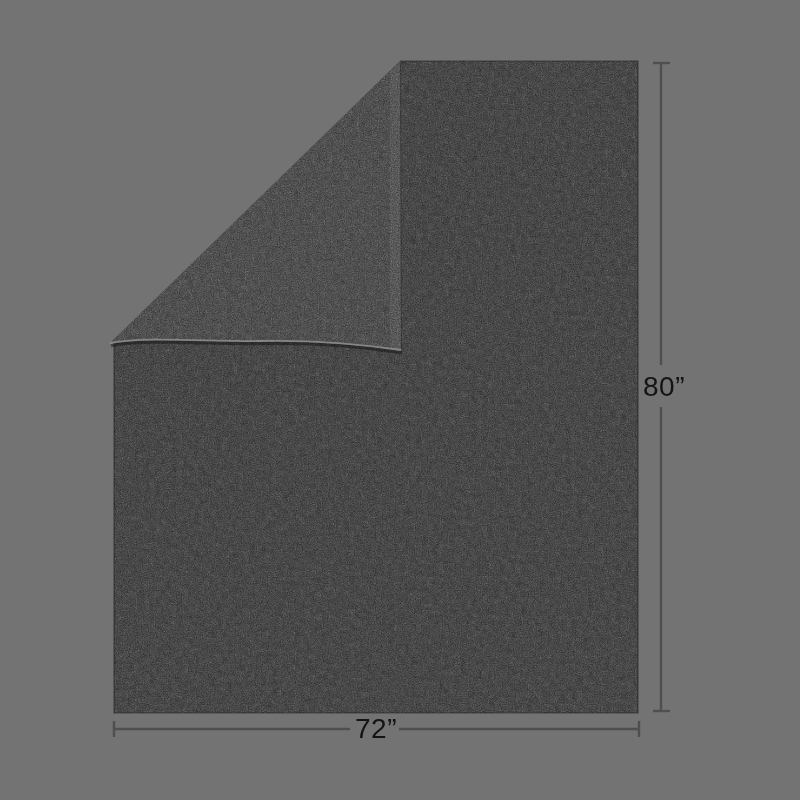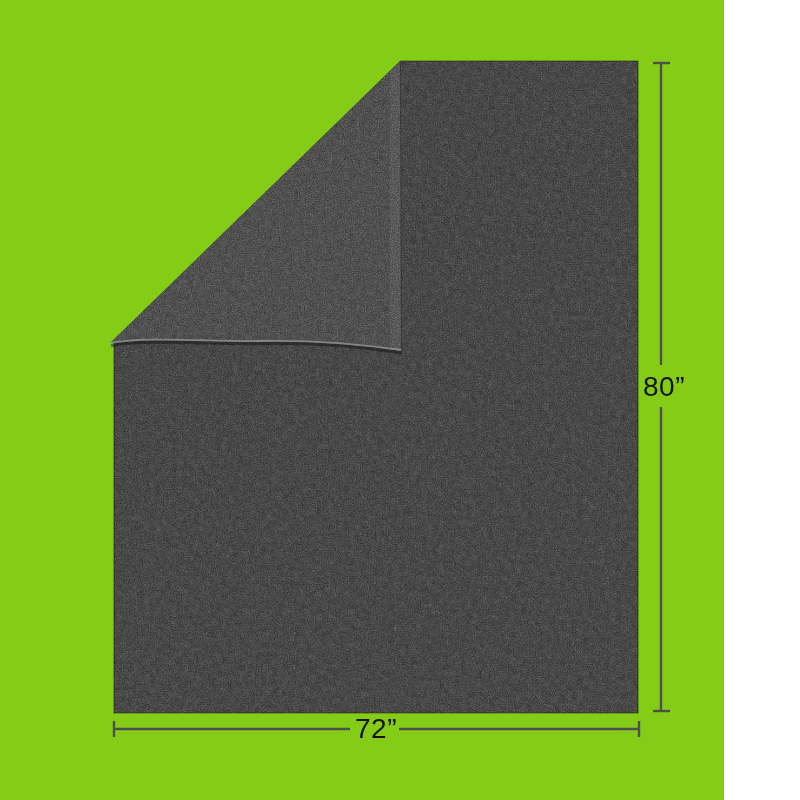--- a/index.html
+++ b/index.html
@@ -3,23 +3,23 @@
 <meta charset="utf-8">
 <style>
   html, body {
     margin: 0;
     padding: 0;
     background: #ffffff;
     font-family: "Liberation Sans", sans-serif;
   }
   .stage {
     position: relative;
-    width: 724px;
+    width: 800px;
     height: 800px;
-    background: #84cc16;
+    background: #737373;
     overflow: hidden;
   }
   .stage svg {
     position: absolute;
     left: 0;
     top: 0;
     display: block;
   }
   .dim-text {
     font-family: "Liberation Sans", sans-serif;

